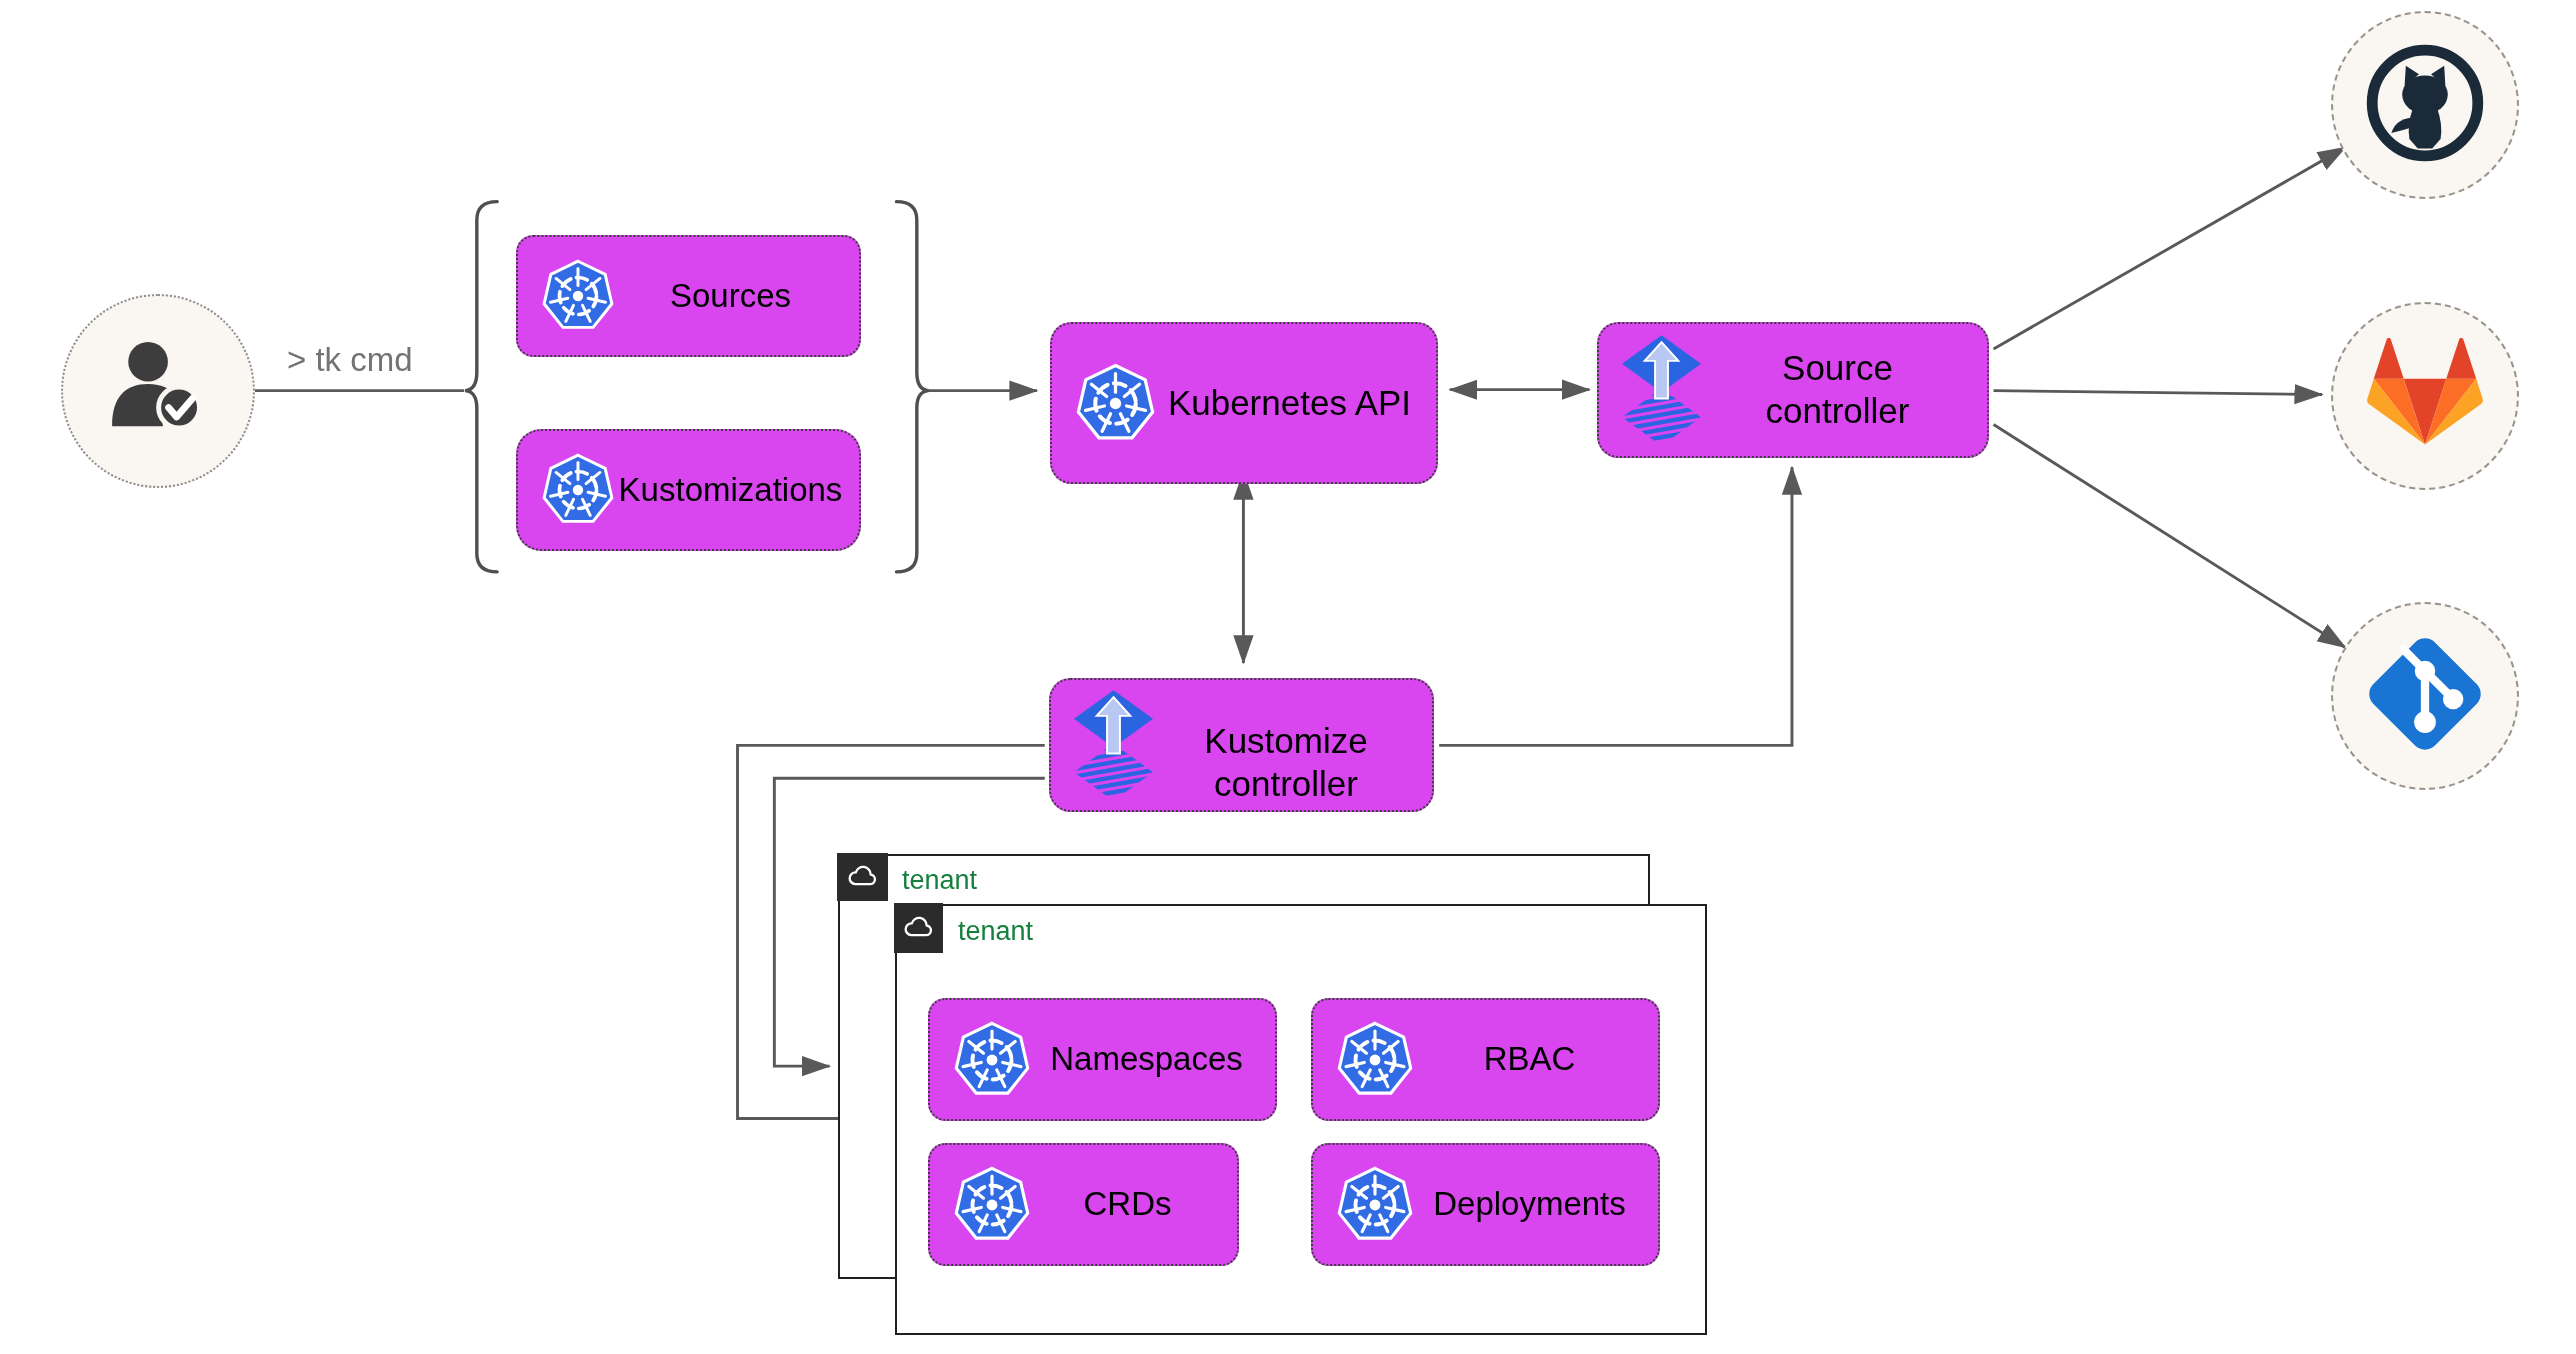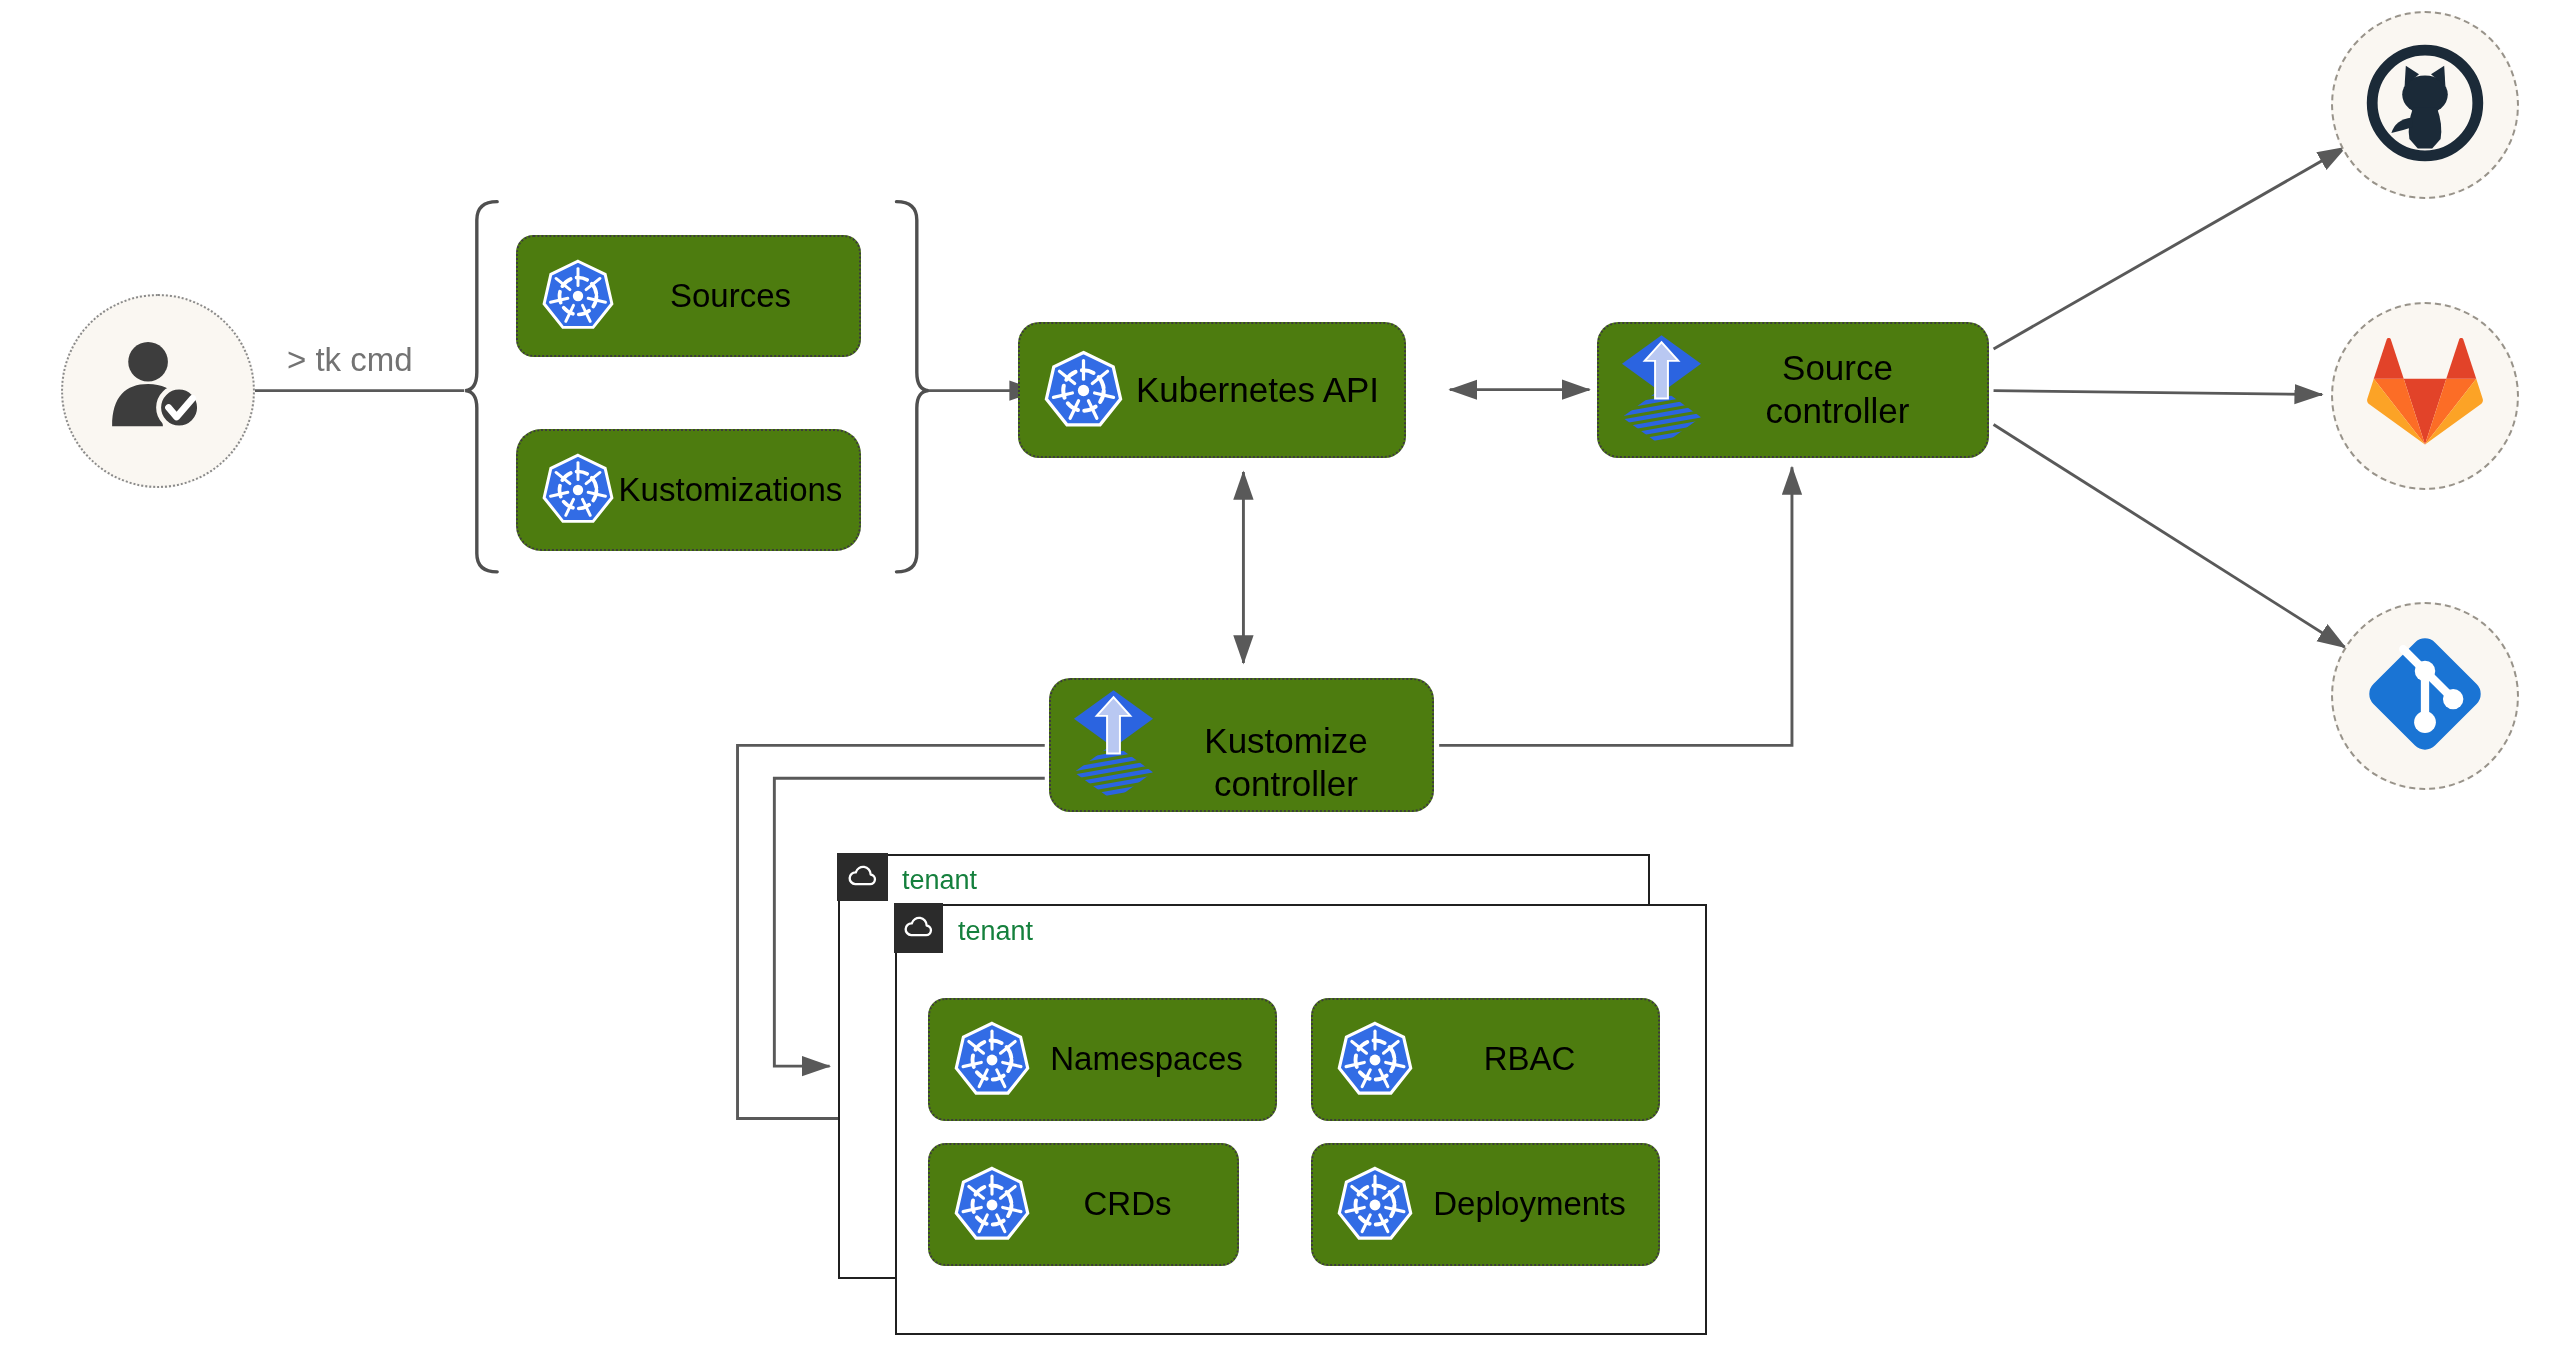--- a/index.html
+++ b/index.html
@@ -3,21 +3,21 @@
 <meta charset="utf-8">
 <style>
   html,body{margin:0;padding:0;}
   body{
     width:2576px;height:1355px;position:relative;background:#ffffff;
     font-family:"Liberation Sans",sans-serif;overflow:hidden;color:#000;
   }
   svg.overlay{position:absolute;left:0;top:0;z-index:1;}
   
   .node{
-    position:absolute;background:#4d7c0f;border:2.4px dotted #3c3c3c;
+    position:absolute;background:#d946ef;border:2.4px dotted #3c3c3c;
     border-radius:21.3px;display:flex;align-items:center;box-sizing:border-box;
     padding:0 13px 0 23px;z-index:4;
   }
   .node .icon{flex:0 0 auto;display:flex;align-items:center;justify-content:center;}
   .node .lbl{flex:1 1 auto;text-align:center;font-size:34px;line-height:1.22;color:#000;}
   .node .lbl .l2{display:block;}
   
   .provider{
     position:absolute;width:188px;height:188px;border-radius:50%;
     border:2.4px dashed #98938a;background:#faf7f2;box-sizing:border-box;
@@ -176,21 +176,21 @@
 
 <div class="node" style="left:516px;top:429px;width:345px;height:122px;border-radius:25px;">
   <span class="icon">
     <svg width="74" height="74" viewBox="0 0 76 76">
         <use href="#sym-k8s"></use>
       </svg>
   </span>
   <span class="lbl" style="font-size:33px;">Kustomizations</span>
 </div>
 
-<div class="node" style="left:1018px;top:322px;width:388px;height:136px;">
+<div class="node" style="left:1050px;top:322px;width:388px;height:162px;">
   <span class="icon">
     <svg width="81" height="81" viewBox="0 0 84 84">
         <use href="#sym-k8s"></use>
       </svg>
   </span>
   <span class="lbl" style="font-size:35px;">Kubernetes API</span>
 </div>
 
 <div class="node" style="left:1597px;top:322px;width:392px;height:136px;">
   <span class="icon">

